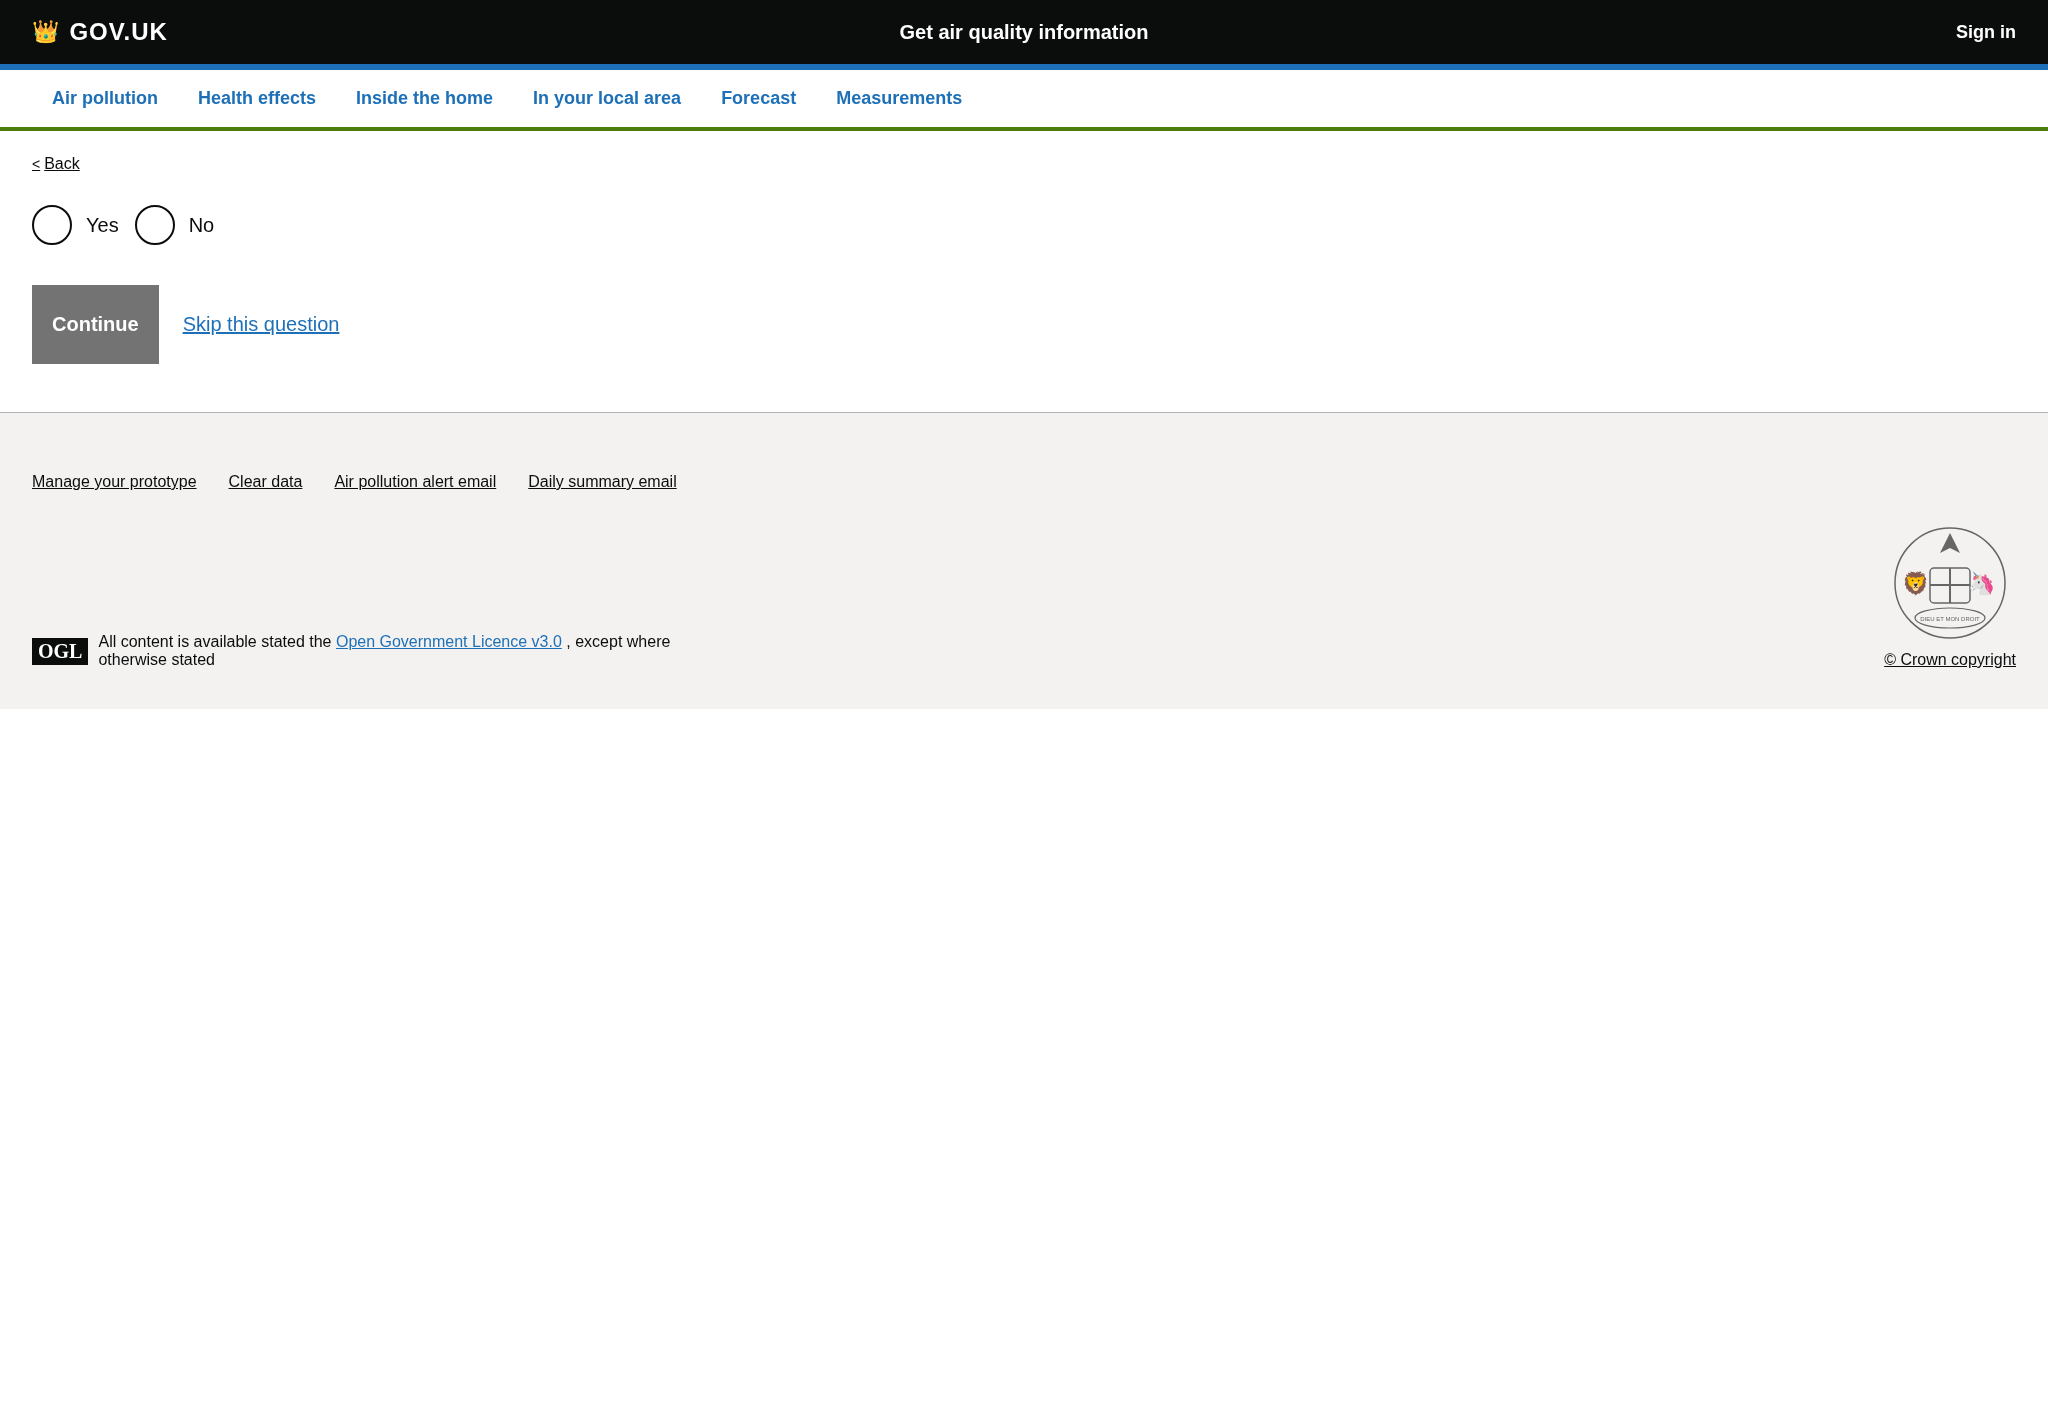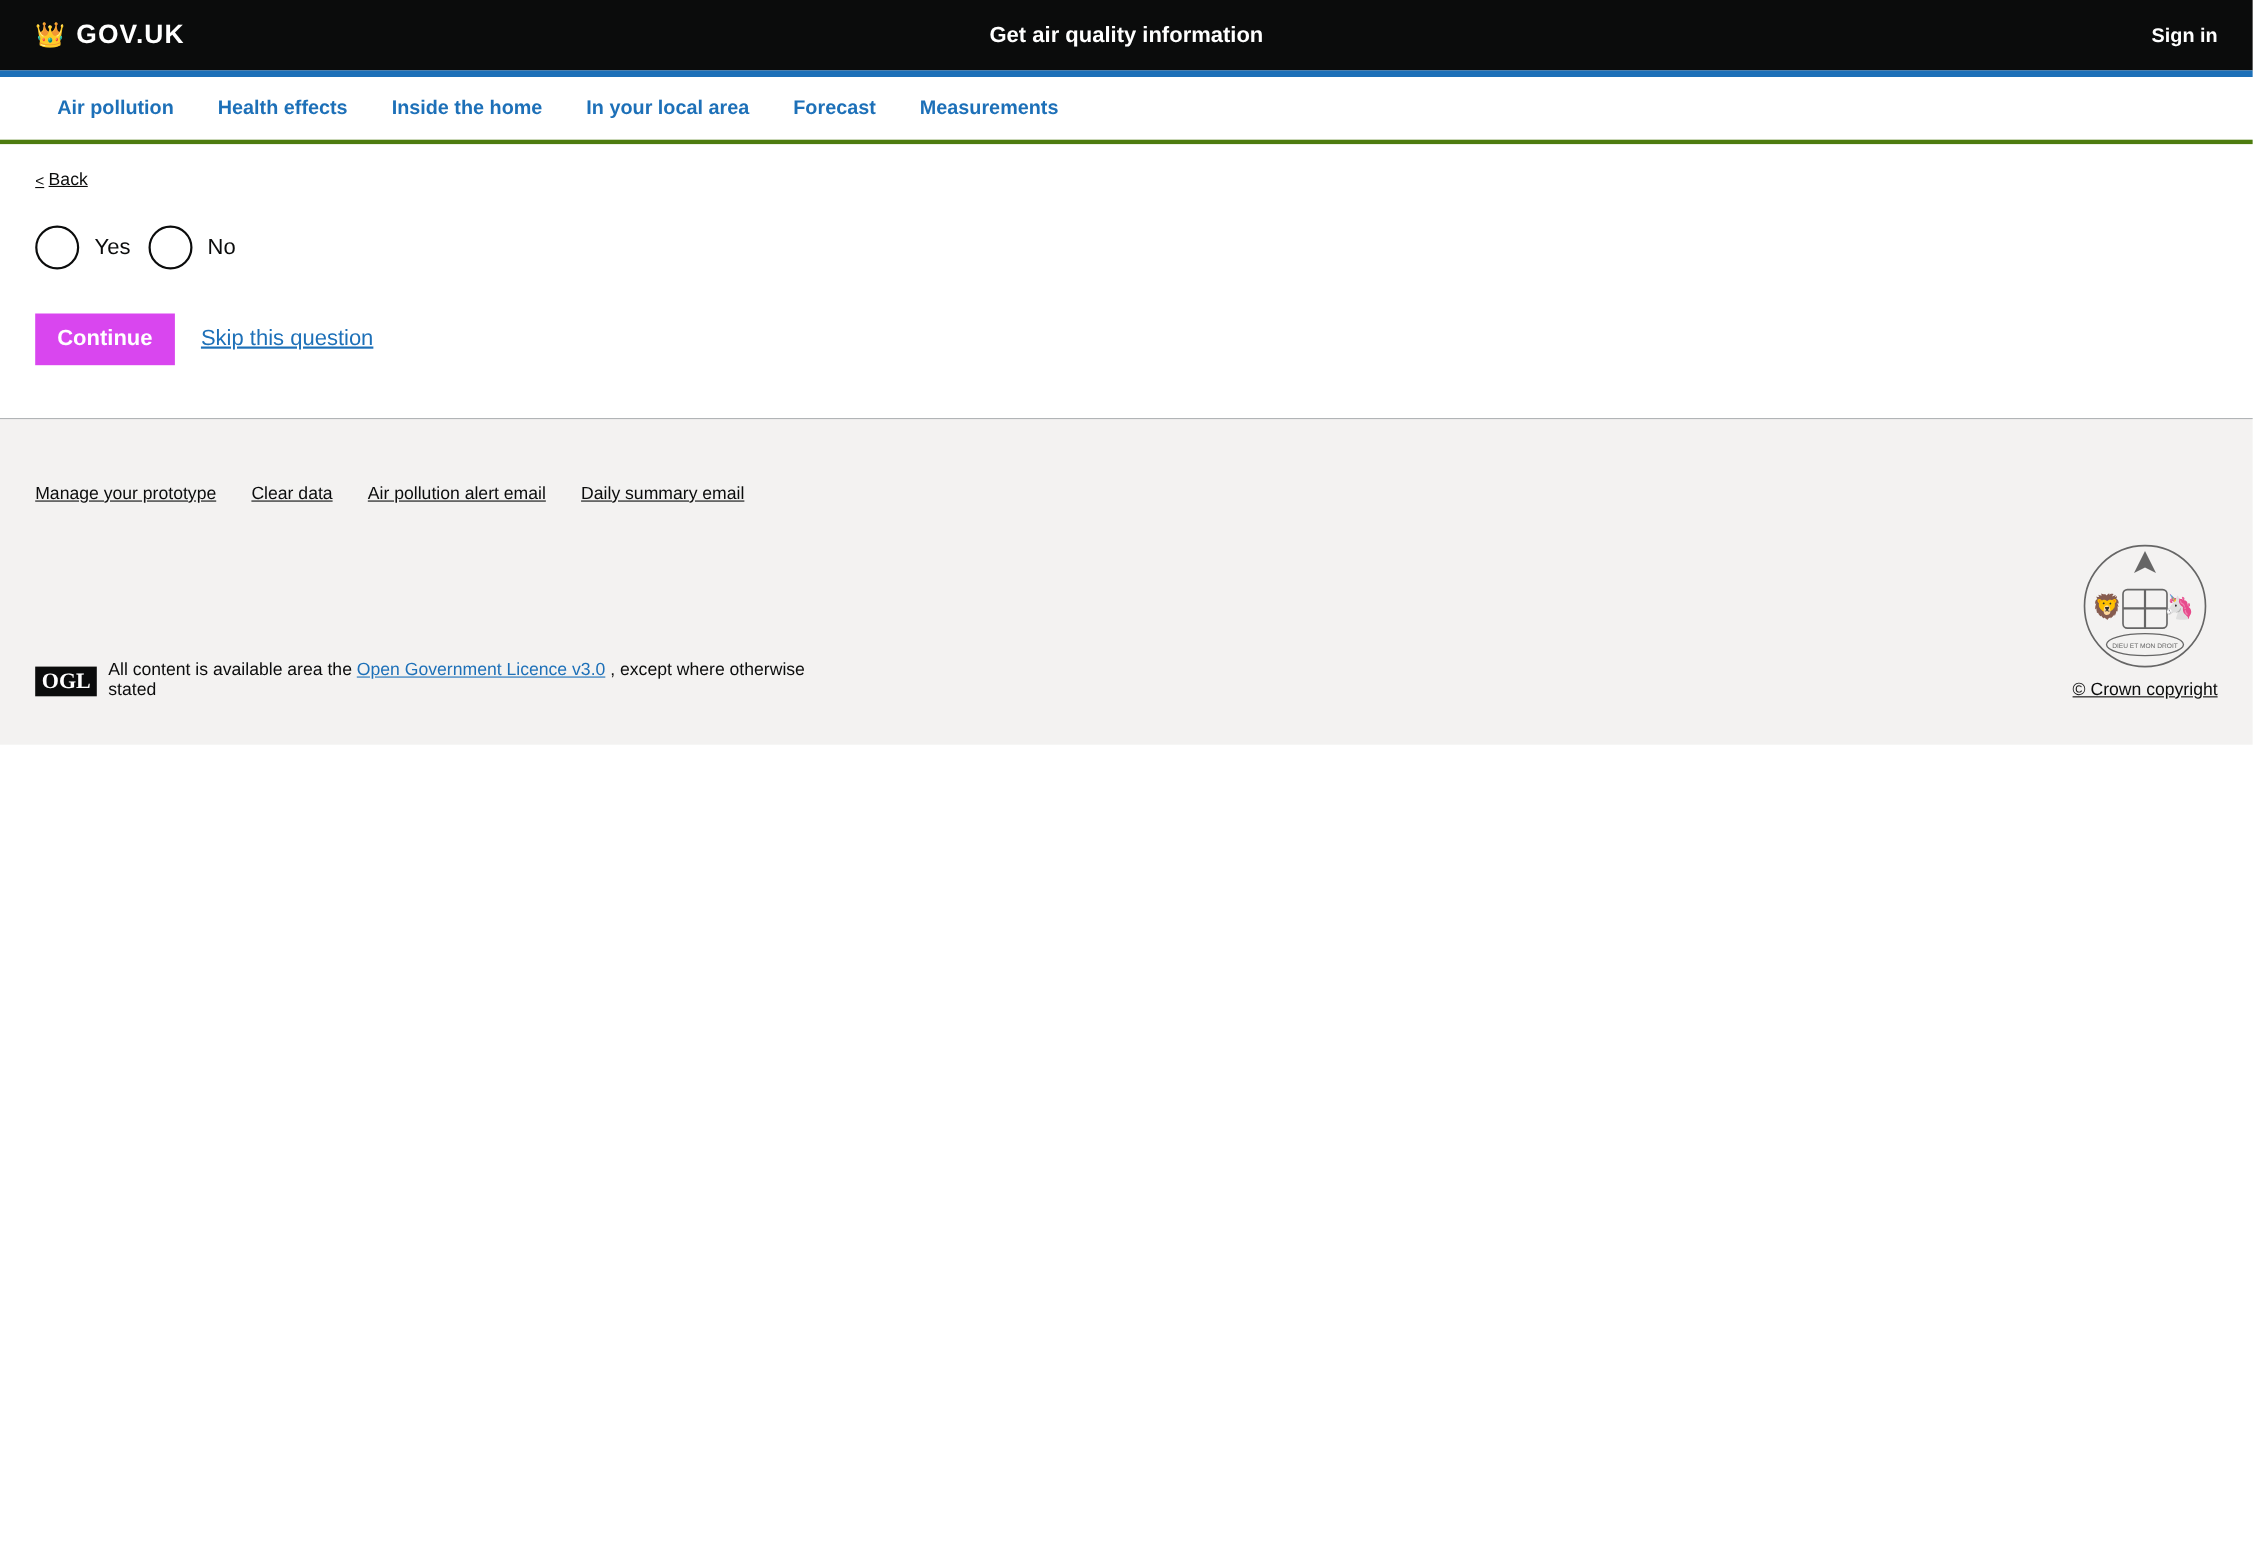--- a/index.html
+++ b/index.html
@@ -152,24 +152,24 @@
       cursor: pointer;
     }
 
     .form-actions {
       display: flex;
       align-items: center;
       gap: 24px;
     }
 
     .continue-btn {
-      background: #d946ef;
+      background: #737373;
       color: #fff;
       border: none;
-      padding: 12px 20px;
+      padding: 28px 20px;
       font-size: 20px;
       font-weight: bold;
       cursor: pointer;
       text-decoration: none;
       display: inline-block;
     }
 
     .skip-link {
       color: #1d70b8;
       font-size: 20px;
@@ -309,21 +309,21 @@
 
   <a class="footer-link">Manage your prototype</a>
       <a class="footer-link">Clear data</a>
       <a class="footer-link">Air pollution alert email</a>
       <a class="footer-link">Daily summary email</a>
     </div>
   <div class="footer-bottom">
     <div class="footer-ogl">
       <span class="ogl-logo">OGL</span>
       <span class="ogl-text">
-        <span>All content is available area the</span>
+        <span>All content is available stated the</span>
         <a class="ogl-link">Open Government Licence v3.0</a>
         <span>, except where otherwise stated</span>
       </span>
     </div>
     <div class="crown-copyright">
 
       <svg class="crest-svg" viewBox="0 0 120 120" xmlns="http://www.w3.org/2000/svg">
 
         <circle cx="60" cy="60" r="55" fill="none" stroke="#666" stroke-width="1.5"></circle>
 

